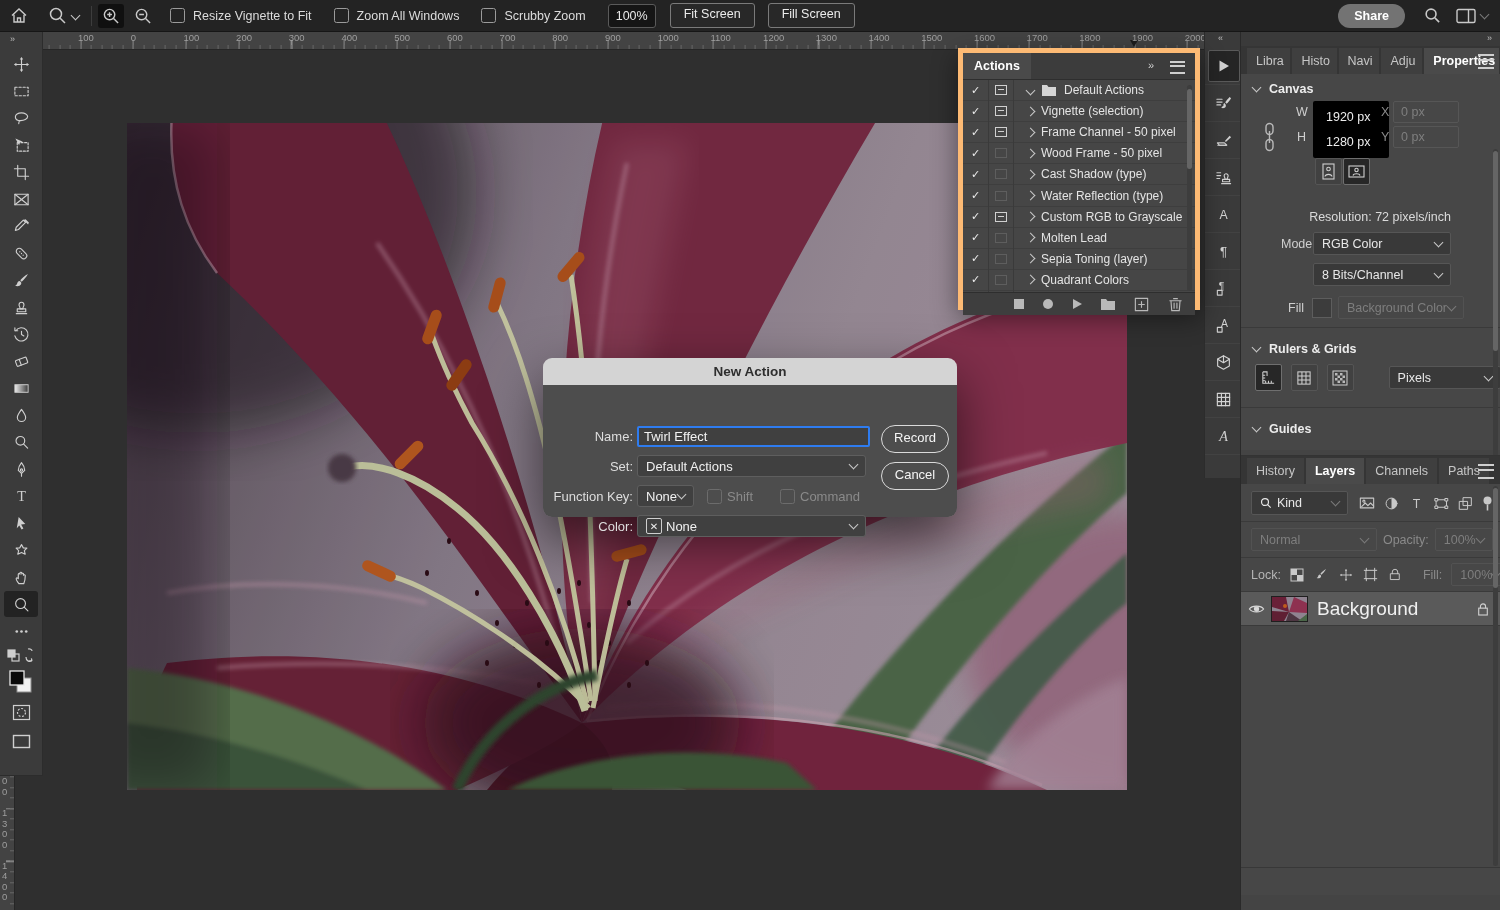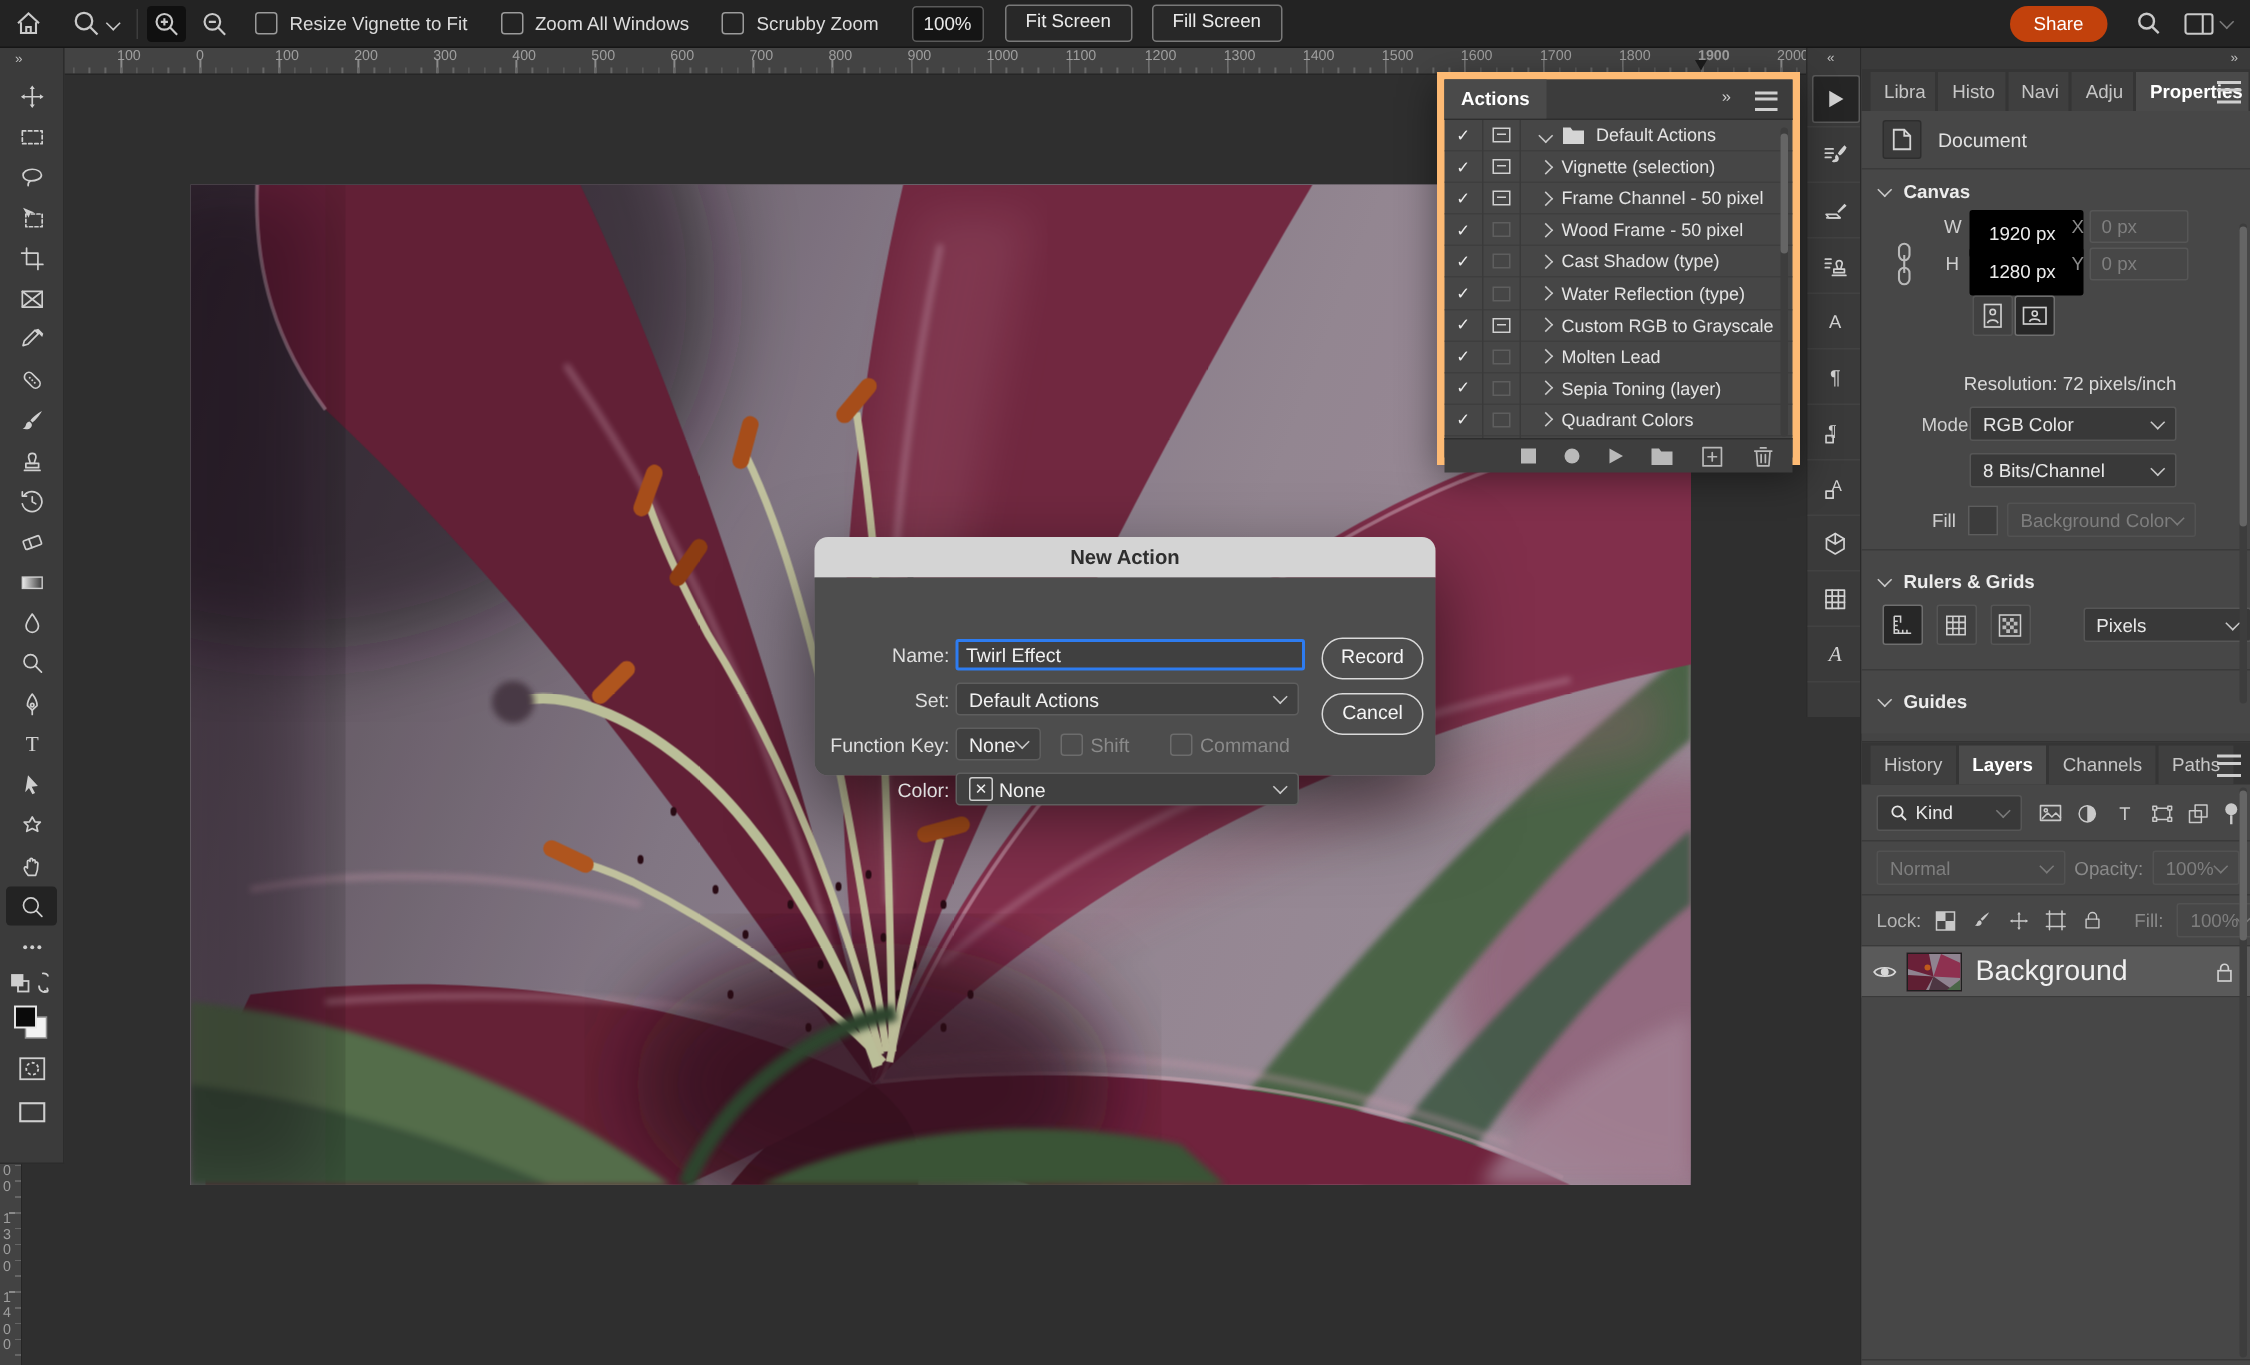--- a/index.html
+++ b/index.html
@@ -11,22 +11,22 @@
     border-bottom:1px solid #161616;display:flex;align-items:center;z-index:30;}
   .ob-ic{width:26px;height:24px;display:flex;align-items:center;justify-content:center;color:#c9c9c9;}
   .ob-sep{width:1px;height:20px;background:#3d3d3d;margin:0 6px;}
   .ob-tool-active{background:#101010;border-radius:3px;}
   .cb{width:13px;height:13px;border:1.5px solid #9b9b9b;border-radius:2.5px;display:inline-block;flex:none;}
   .ob-check{display:flex;align-items:center;gap:8px;margin-right:22px;color:#dcdcdc;}
   #zoom-value{width:46px;height:22px;background:#151515;border:1px solid #5a5a5a;border-radius:3px;
     color:#e8e8e8;text-align:center;line-height:22px;margin-right:14px;}
   .opt-btn{height:23px;padding:0 13px;border:1px solid #7a7a7a;border-radius:3px;background:#282828;
     color:#ececec;line-height:21px;margin-right:13px;}
-  #share-btn{margin-left:auto;background:#c2410c;color:#fff;border-radius:13px;height:24px;
-    padding:0 16px;line-height:24px;font-weight:normal;}
+  #share-btn{margin-left:auto;background:#737373;color:#fff;border-radius:13px;height:24px;
+    padding:0 16px;line-height:24px;font-weight:bold;}
   .chev{width:6px;height:6px;border-right:1.6px solid #c9c9c9;border-bottom:1.6px solid #c9c9c9;
     display:inline-block;transform:rotate(45deg);margin-top:-3px;}
   .chev.r{transform:rotate(-45deg);}
   .chev.dim{border-color:#7a7a7a;}
   
   #pasteboard{position:absolute;left:14px;top:49px;width:1226px;height:861px;background:#2f2f2f;}
   #ruler-top{position:absolute;left:14px;top:31px;width:1190px;height:18px;background:#434343;
     border-bottom:1px solid #262626;z-index:5;
     background-image:repeating-linear-gradient(to right,#666 0 1px,transparent 1px 10.54px),
                      repeating-linear-gradient(to right,#8b8b8b 0 1px,transparent 1px 52.7px);
@@ -229,21 +229,21 @@
       <span class="rlab" style="left: 591px;">900</span>
       <span class="rlab" style="left: 643.7px;">1000</span>
       <span class="rlab" style="left: 696.4px;">1100</span>
       <span class="rlab" style="left: 749.1px;">1200</span>
       <span class="rlab" style="left: 801.8px;">1300</span>
       <span class="rlab" style="left: 854.5px;">1400</span>
       <span class="rlab" style="left: 907.2px;">1500</span>
       <span class="rlab" style="left: 959.9px;">1600</span>
       <span class="rlab" style="left: 1012.6px;">1700</span>
       <span class="rlab" style="left: 1065.3px;">1800</span>
-      <span class="rlab" style="left: 1118px; font-weight: bold;">1900</span>
+      <span class="rlab" style="left: 1118px;">1900</span>
       <span class="rlab" style="left: 1170.7px;">2000</span>
     </div>
   <div id="ruler-left">
       <span class="rlab" style="top: 74px;">0</span>
       <span class="rlab" style="top: 126.7px;">1
 0
 0</span>
       <span class="rlab" style="top: 179.4px;">2
 0
 0</span>
@@ -652,29 +652,20 @@
 
     <div id="props-dock">
       <div class="tabbar" id="props-tabs">
         <span class="tab">Libra</span>
           <span class="tab">Histo</span>
           <span class="tab">Navi</span>
           <span class="tab">Adju</span>
           <span class="tab active">Properties</span>
           <span class="burger"></span>
       </div>
-      <div id="doc-row" class="row">
-        <span id="doc-icon">
-          <svg width="14" height="16" viewBox="0 0 14 16" fill="none" stroke="currentColor" stroke-width="1.2">
-              <path d="M1.5 1.5h7l4 4v9h-11z"></path>
-              <path d="M8.5 1.5v4h4"></path>
-            </svg>
-        </span>
-        <span style="color:#e2e2e2;font-size:13px">Document</span>
-      </div>
       <div class="sec-head">
         <span class="chev" style="border-color:#c9c9c9"></span>
         <span>Canvas</span>
       </div>
       <div style="position:relative;height:108px">
         <span style="position:absolute;left:22px;top:22px;color:#b9b9b9">
           <svg width="13" height="30" viewBox="0 0 13 30" fill="none" stroke="currentColor" stroke-width="1.4">
               <rect x="3" y="1.5" width="7" height="11" rx="3.5"></rect>
               <rect x="3" y="17.5" width="7" height="11" rx="3.5"></rect>
               <path d="M6.5 9v12"></path>

